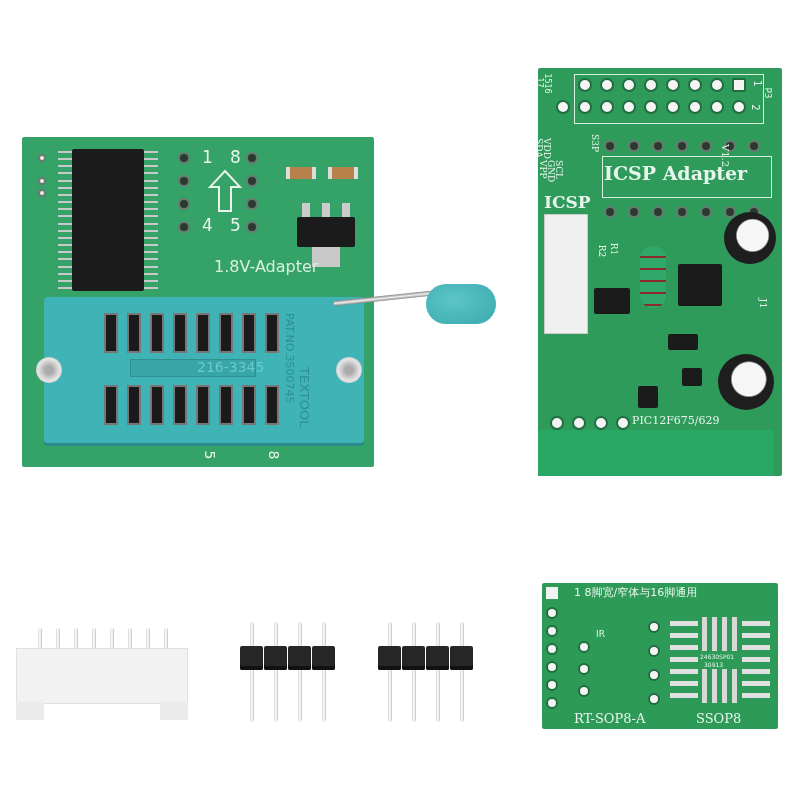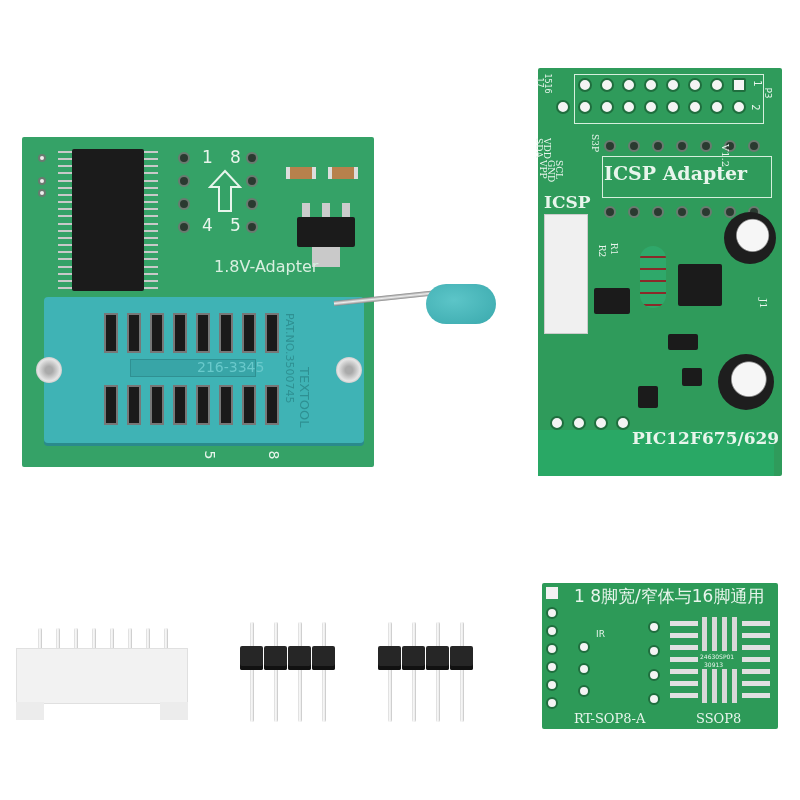--- a/index.html
+++ b/index.html
@@ -200,25 +200,25 @@
   <div class="cap" style="left:180px;top:286px;width:56px;height:56px;"></div>
 
   <div class="chip" style="left:130px;top:266px;width:30px;height:16px;"></div>
   <div class="chip" style="left:144px;top:300px;width:20px;height:18px;"></div>
   <div class="chip" style="left:100px;top:318px;width:20px;height:22px;"></div>
 
   <div class="pad" style="left:12px;top:348px;"></div>
     <div class="pad" style="left:34px;top:348px;"></div>
     <div class="pad" style="left:56px;top:348px;"></div>
     <div class="pad" style="left:78px;top:348px;"></div>
-  <div class="silk serif" style="left:94px;top:360px;font-size:17px;font-weight:bold;">PIC12F675/629</div>
+  <div class="silk serif" style="left:94px;top:346px;font-size:11px;font-weight:normal;">PIC12F675/629</div>
 </div>
 
 <div class="pcb" style="left:542px;top:583px;width:236px;height:146px;background:#2d9a58;">
-  <div class="silk" style="left:32px;top:2px;font-size:17px;">1 8脚宽/窄体与16脚通用</div>
+  <div class="silk" style="left:32px;top:2px;font-size:11px;">1 8脚宽/窄体与16脚通用</div>
   <div class="abs" style="left:4px;top:4px;width:12px;height:12px;background:#f2f2f2;"></div>
   <div class="pad" style="left:4px;top:24px;width:12px;height:12px;"></div>
     <div class="pad" style="left:4px;top:42px;width:12px;height:12px;"></div>
     <div class="pad" style="left:4px;top:60px;width:12px;height:12px;"></div>
     <div class="pad" style="left:4px;top:78px;width:12px;height:12px;"></div>
     <div class="pad" style="left:4px;top:96px;width:12px;height:12px;"></div>
     <div class="pad" style="left:4px;top:114px;width:12px;height:12px;"></div>
   <div class="silk" style="left:54px;top:46px;font-size:9px;">IR</div>
   <div class="pad" style="left:36px;top:58px;width:12px;height:12px;"></div>
     <div class="pad" style="left:36px;top:80px;width:12px;height:12px;"></div>

